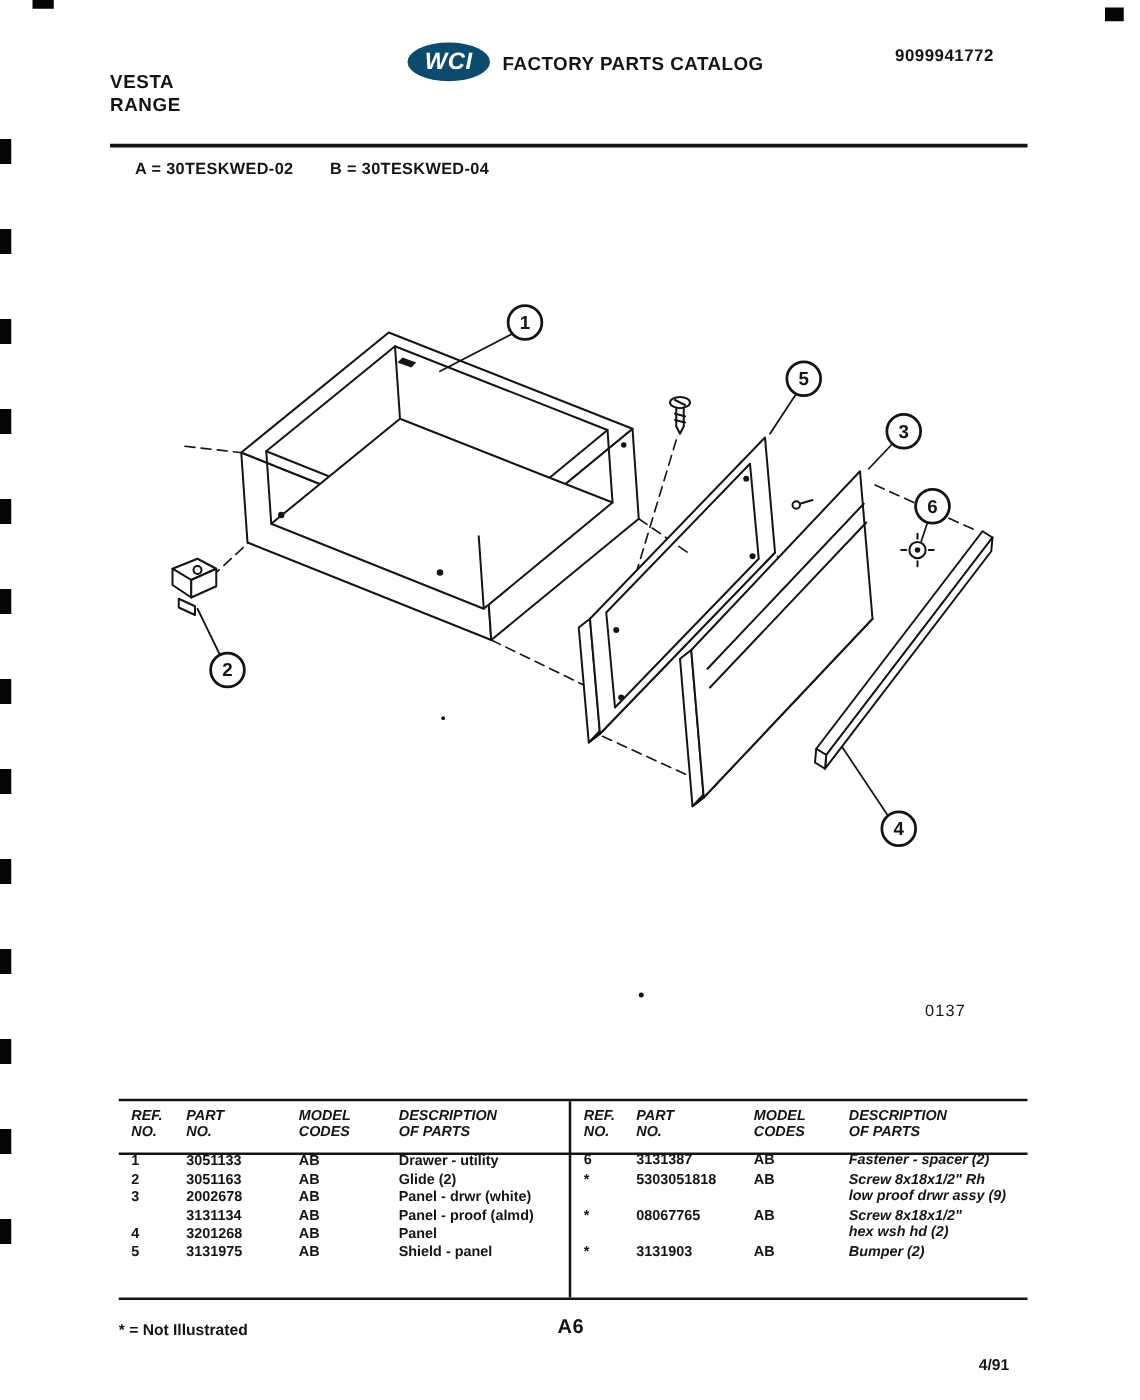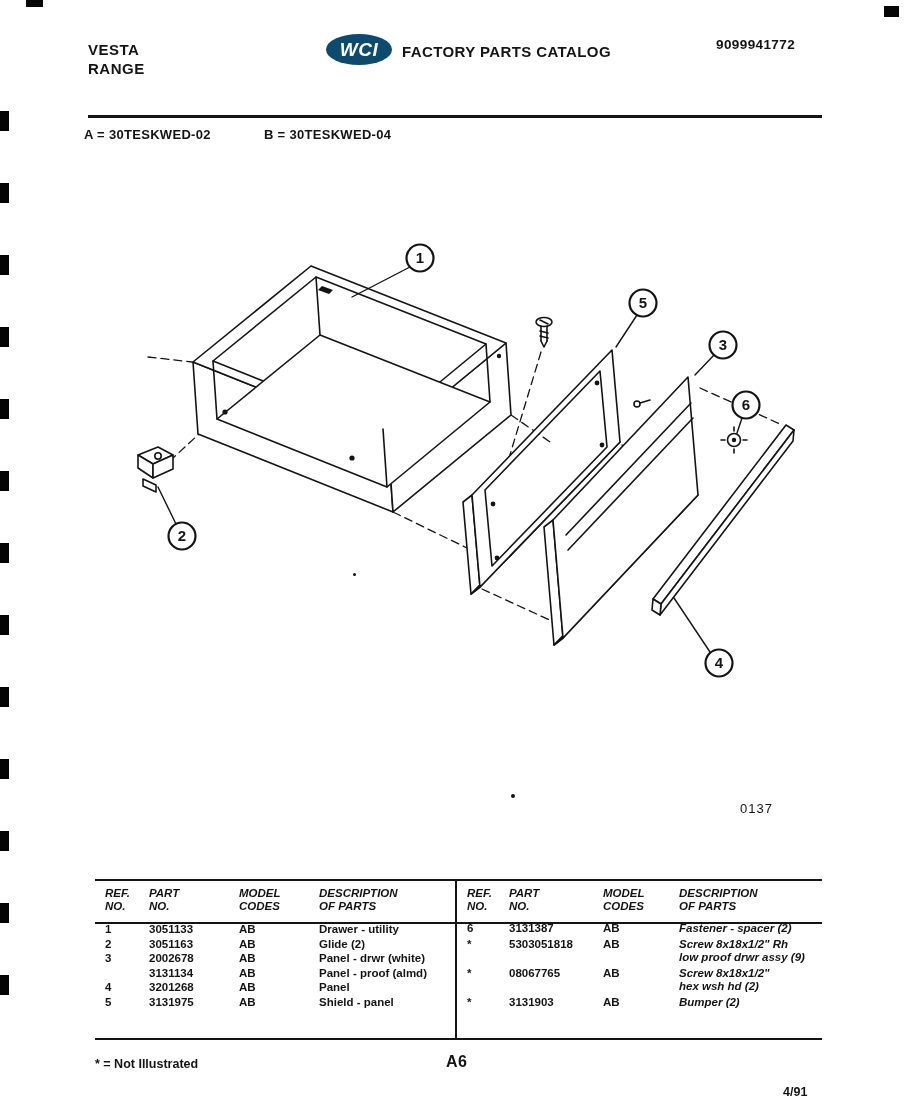--- a/index.html
+++ b/index.html
@@ -10,29 +10,29 @@
   
   .binder-strip{position:absolute;left:0;top:111px;width:9px;height:886px;
     background:repeating-linear-gradient(to bottom,#050505 0 20px,transparent 20px 72px);}
   .corner-mark{position:absolute;background:#050505;}
   .cm-tl{left:26px;top:0;width:17px;height:7px;}
   .cm-tr{left:884px;top:6px;width:15px;height:11px;}
   .speck{position:absolute;background:#141414;border-radius:50%;}
   .sp1{left:511px;top:794px;width:4px;height:4px;}
   .sp2{left:353px;top:573px;width:3px;height:3px;}
   
-  .brand{position:absolute;left:88px;top:40px;font-size:15px;font-weight:bold;line-height:19px;letter-spacing:.5px;}
+  .brand{position:absolute;left:88px;top:56px;font-size:15px;font-weight:bold;line-height:19px;letter-spacing:.5px;}
   .logo{position:absolute;left:326px;top:34px;width:66px;height:31px;background:#0c4a6e;border-radius:50%;
     display:flex;align-items:center;justify-content:center;}
   .logo span{color:#ffffff;font-style:italic;font-weight:900;font-size:19px;letter-spacing:.5px;}
   .cat-title{position:absolute;left:402px;top:43px;font-size:15px;font-weight:bold;letter-spacing:.4px;}
   .pubnum{position:absolute;left:716px;top:37px;font-size:13.5px;font-weight:bold;letter-spacing:.4px;}
   .hrule{position:absolute;left:88px;top:115px;width:734px;height:3px;background:#141414;}
   .model{position:absolute;top:127px;font-size:13px;font-weight:bold;letter-spacing:.3px;}
-  .model-a{left:84px;} .model-b{left:264px;}
+  .model-a{left:108px;} .model-b{left:264px;}
   .figcode{position:absolute;left:740px;top:801px;font-size:13px;letter-spacing:1px;}
   
   .ptable{position:absolute;left:95px;top:879px;width:727px;height:157px;
     border-top:2.5px solid #141414;border-bottom:2.5px solid #141414;}
   .vdiv{position:absolute;left:360px;top:0;width:2px;height:100%;background:#141414;}
   .hdiv{position:absolute;left:0;top:41px;width:100%;height:2px;background:#141414;}
   .thalf{position:absolute;top:0;height:100%;}
   .cols-l{display:grid;grid-template-columns:44px 90px 80px 1fr;}
   .cols-r{display:grid;grid-template-columns:42px 94px 76px 1fr;}
   .thead{padding:6px 0 0 10px;font-size:11.5px;font-weight:bold;line-height:13px;}

